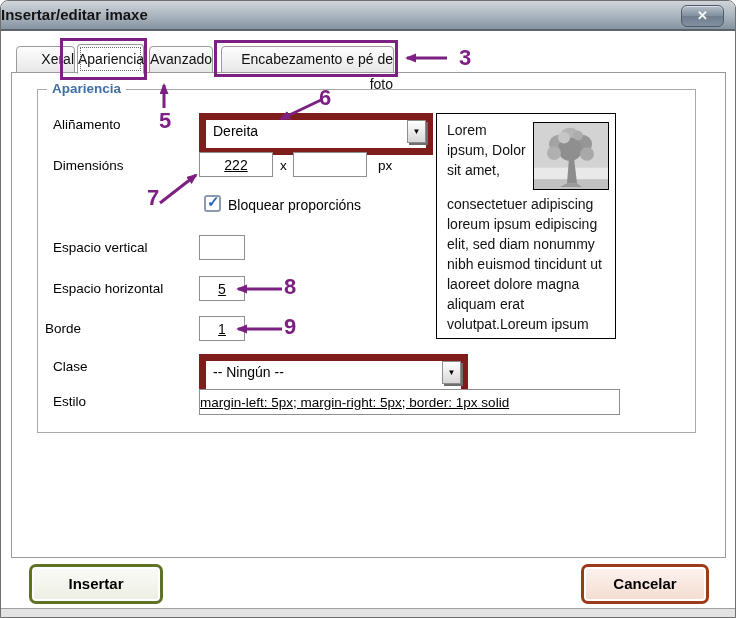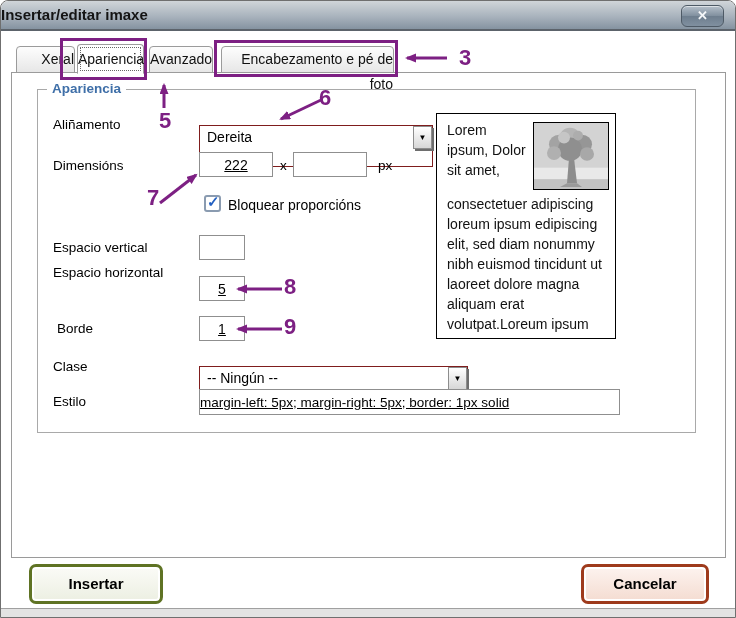--- a/index.html
+++ b/index.html
@@ -41,21 +41,21 @@
               border:1px solid #a9a9a9; z-index:2; }
   .legend { position:absolute; left:46px; top:80px; background:#fff; padding:0 5px;
             font-size:13.5px; font-weight:bold; color:#3f6fa8; z-index:3; }
 
   .flabel { position:absolute; font-size:13.5px; color:#000; z-index:3; }
 
   .tinput { position:absolute; border:1px solid #8f8f8f; background:#fff; font-family:"Liberation Sans",sans-serif;
             font-size:14px; color:#000; z-index:3;text-decoration:underline; }
   .center { text-align:center; }
 
-  .selectbox { position:absolute; height:42px; background:#fff; border:1px solid #7f1d1d; z-index:3; cursor:pointer;margin-top:12px; }
+  .selectbox { position:absolute; height:42px; background:#fff; border:7px solid #7f1d1d; z-index:3; cursor:pointer; }
   .sel-text { display:block; padding-left:7px; font-size:14px; line-height:23px; color:#000;
               white-space:nowrap; overflow:hidden; }
   .sel-btn { position:absolute; right:0; top:0; width:19px; height:23px;
              background:linear-gradient(#ffffff, #d7d7d7); border:1px solid #8d8d8d;
              box-shadow:2px 2px 0 #6e6e6e; text-align:center; font-size:8px;
              line-height:22px; color:#000; }
 
   .checkbox { position:absolute; left:203px; top:194px; width:17px; height:17px;
               border:2px solid #8a9bb0; border-radius:3px; background:#fff; z-index:3; cursor:pointer; }
   .checkbox .mark { position:absolute; left:1px; top:-4px; font-size:15px; font-weight:bold; color:#2360c2; }
@@ -129,24 +129,24 @@
   <div class="flabel" style="left:377px; top:157px;">px</div>
 
   <div class="checkbox">
     <span class="mark">✓</span>
   </div>
   <div class="flabel" style="left:227px; top:196px; font-size:14px;text-align:right;">Bloquear proporcións</div>
 
   <div class="flabel" style="left:52px; top:239px;">Espacio vertical</div>
   <input class="tinput center" style="left: 198px; top: 234px; width: 46px; height: 25px;" value="">
 
-  <div class="flabel" style="left:52px; top:264px;">Espacio horizontal</div>
+  <div class="flabel" style="left:52px; top:280px;">Espacio horizontal</div>
   <input class="tinput center" style="left: 198px; top: 275px; width: 46px; height: 25px;" value="5">
 
-  <div class="flabel" style="left:56px; top:320px;">Borde</div>
+  <div class="flabel" style="left:44px; top:320px;">Borde</div>
   <input class="tinput center" style="left: 198px; top: 315px; width: 46px; height: 25px;" value="1">
 
   <div class="flabel" style="left:52px; top:358px;">Clase</div>
   <div class="selectbox" style="left:198px; top:353px; width:269px;">
     <span class="sel-text">-- Ningún --</span>
     <span class="sel-btn">▼</span>
   </div>
 
   <div class="flabel" style="left:52px; top:393px;">Estilo</div>
   <input class="tinput" style="left: 198px; top: 388px; width: 421px; height: 26px; padding: 0px 0; font-size: 13.5px;" value="margin-left: 5px; margin-right: 5px; border: 1px solid">

